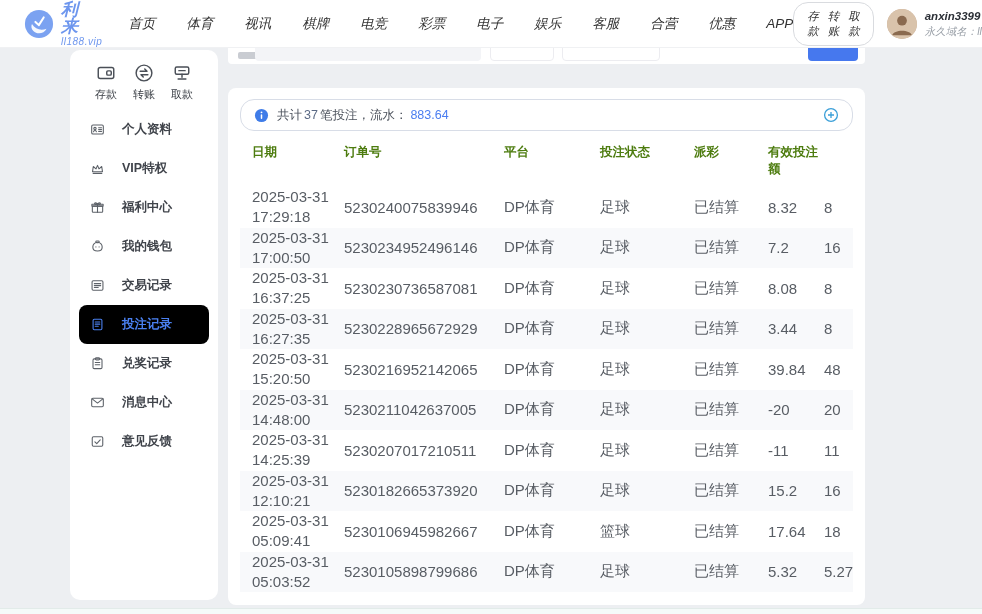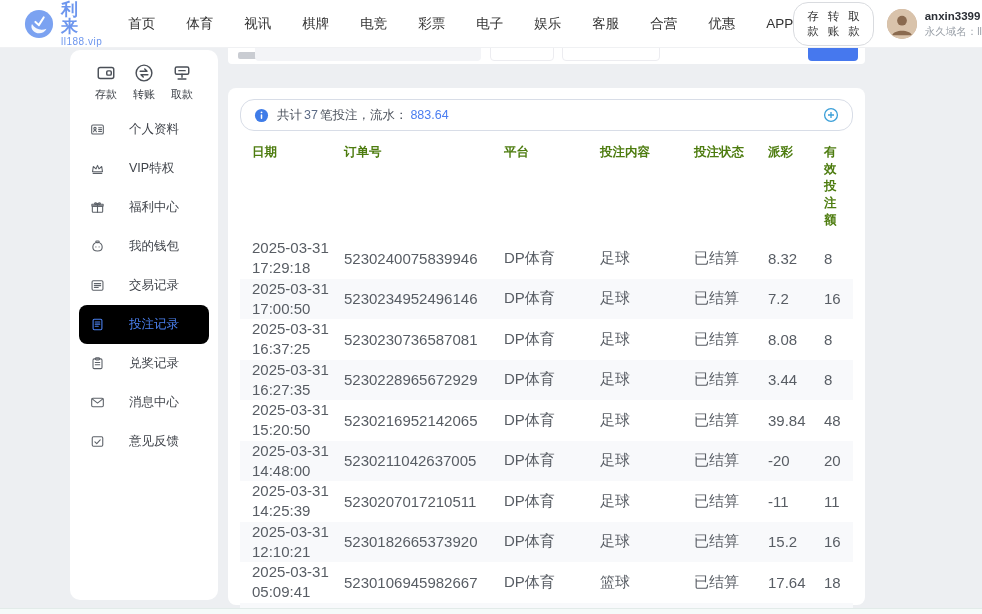--- a/index.html
+++ b/index.html
@@ -10,21 +10,21 @@
     position: relative;
     overflow: hidden;
     color: #333;
   }
   svg { display:block; }
 
   
   .header {
     position: absolute; top:0; left:0; right:0; height:48px;
     background:#fff; border-bottom:1px solid #f0f1f3;
-    display:flex; align-items:center; padding:0 26px 0 24px; z-index:5;
+    display:flex; align-items:center; padding:0 26px 0 24px; z-index:5;font-style:italic;
   }
   .logo { display:flex; align-items:center; gap:7px; margin-right:26px; cursor:pointer; }
   .logo-text { display:flex; flex-direction:column; line-height:1; }
   .logo-title { font-size:17px; font-weight:bold; color:#6d96ee; letter-spacing:6px; }
   .logo-domain { font-size:10px; color:#6d96ee; margin-top:2px; letter-spacing:.5px; }
   .nav { display:flex; align-items:center; gap:31px; }
   .nav-item { font-size:13.5px; color:#333; cursor:pointer; white-space:nowrap; }
   .pill {
     margin-left:auto; border:1px solid #d9dbdf; border-radius:15px;
     padding:6px 13px; display:flex; gap:9px; align-items:center;
@@ -41,22 +41,22 @@
   .sidebar {
     position:absolute; left:70px; top:50px; width:148px; height:550px;
     background:#fff; border-radius:10px; padding:13px 9px;
   }
   .quick-row { display:flex; justify-content:space-between; padding:0 9px; margin-bottom:8px; }
   .quick-item { display:flex; flex-direction:column; align-items:center; gap:4px; width:36px; cursor:pointer; }
   .quick-item .icon { color:#4a4f57; }
   .quick-label { font-size:11px; color:#3c4047; }
   .menu { display:flex; flex-direction:column; }
   .menu-item {
-    display:flex; align-items:center; gap:24px; padding:11px 11px;
-    border-radius:8px; font-size:12.5px; color:#40444b; cursor:pointer;
+    display:flex; align-items:center; gap:17px; padding:11px 11px;
+    border-radius:8px; font-size:12.5px; color:#40444b; cursor:pointer;font-weight:bold;
   }
   .menu-item .icon { color:#5c6168; }
   .menu-item.active { background:#000000; color:#4a80f0; }
   .menu-item.active .icon { color:#4a80f0; }
 
   
   .main { position:absolute; left:228px; top:48px; width:637px; }
   .filter-strip {
     height:16px; background:#fff; position:relative; overflow:hidden;
     border-radius:0 0 4px 4px;
@@ -347,21 +347,20 @@
     </div>
 
     <div class="thead">
 
         <span class="th">日期</span>
 
         <span class="th">订单号</span>
 
         <span class="th">平台</span>
 
-        <span class="th">投注内容</span>
 
         <span class="th">投注状态</span>
 
         <span class="th">派彩</span>
 
         <span class="th">有效投注额</span>
 
     </div>
 
     <div class="tbody">

